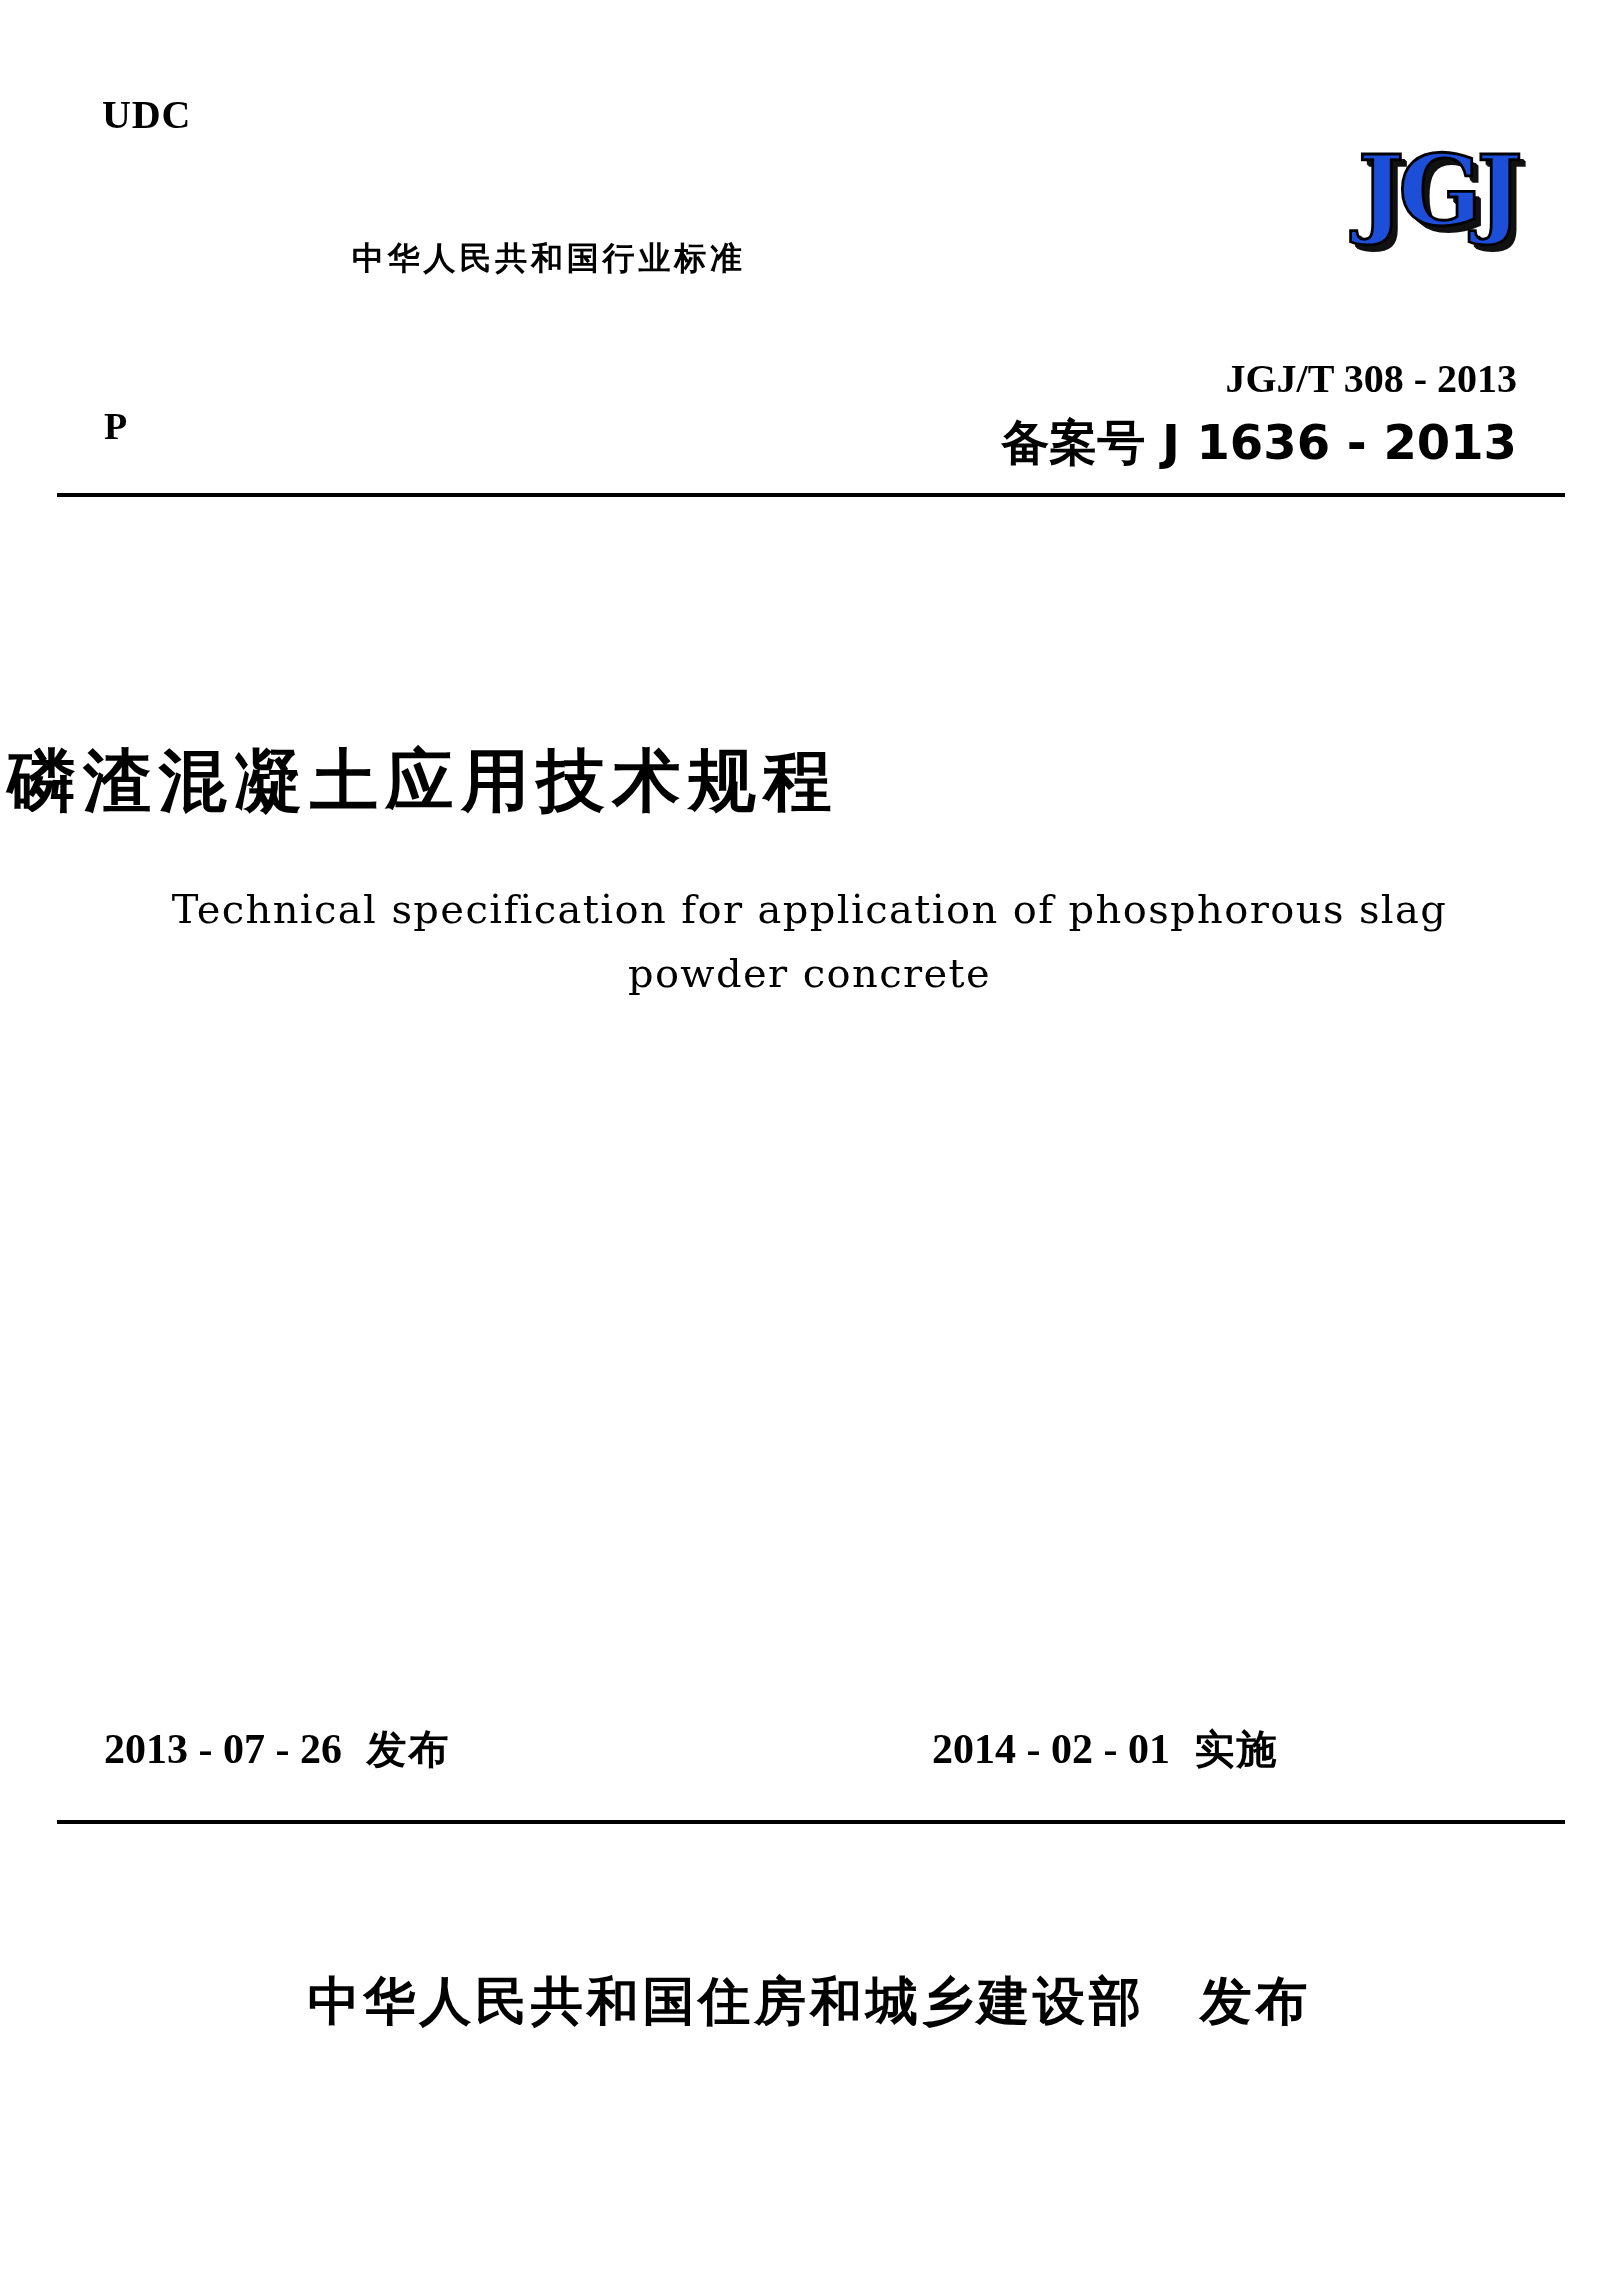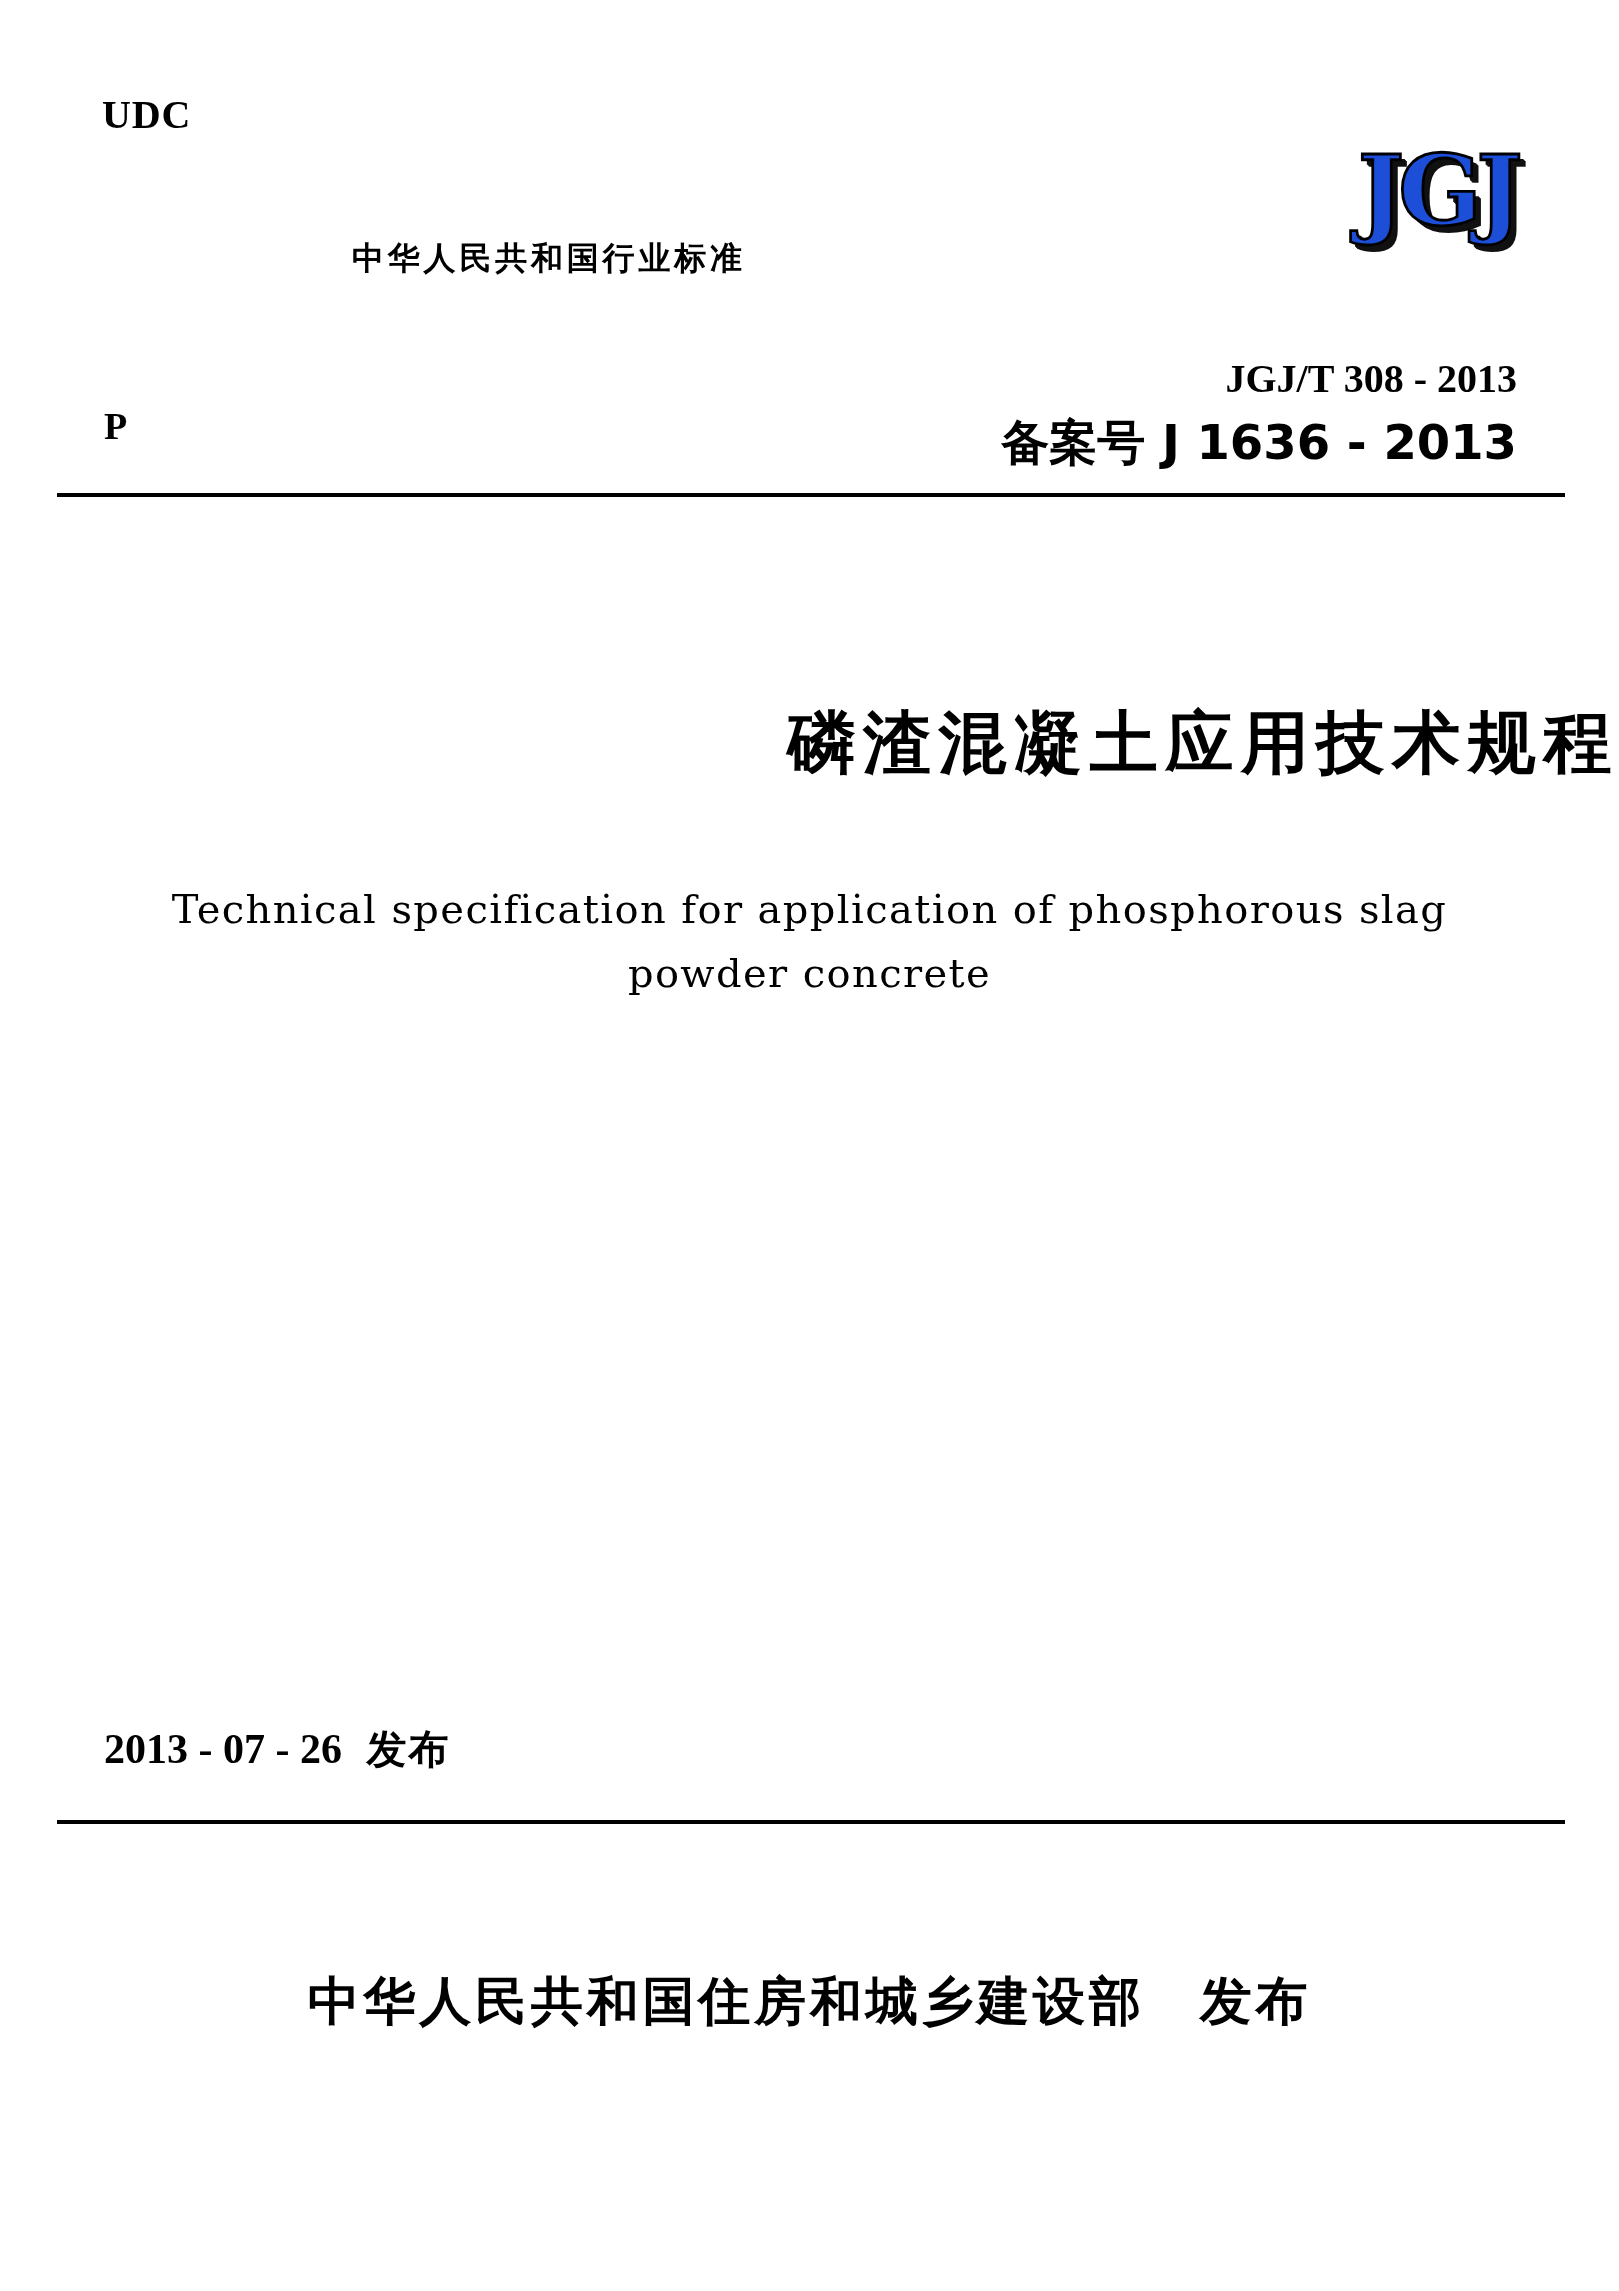--- a/index.html
+++ b/index.html
@@ -98,23 +98,23 @@
     height: 3.8px;
     background: #000000;
   }
   .rule-top { top: 493px; }
   .rule-bottom { top: 1820px; }
 
   
   .title-cn {
     position: absolute;
     left: 0;
-    top: 698px;
-    width: 1619px;
-    text-align: right;
+    top: 736px;
+    width: 1619px;
+    text-align: left;
     font-family: "DejaVu Sans", sans-serif;
     font-weight: bold;
     font-size: 68px;
     letter-spacing: 7.6px;
     text-indent: 7.6px;
   }
 
   .title-en {
     position: absolute;
     left: 0;
@@ -195,20 +195,23 @@
 
   <div class="title-en">
     <div>Technical specification for application of phosphorous slag</div>
     <div>powder concrete</div>
   </div>
 
   <div class="date-issue">
     <span>2013 - 07 - 26</span><span class="date-cn">发布</span>
   </div>
 
+  <div class="date-effect">
+    <span>2014 - 02 - 01</span><span class="date-cn">实施</span>
+  </div>
 
   <div class="rule rule-bottom"></div>
 
   <div class="publisher">
     <span>中华人民共和国住房和城乡建设部</span><span class="pub-verb">发布</span>
   </div>
 
 </div>
 
 

